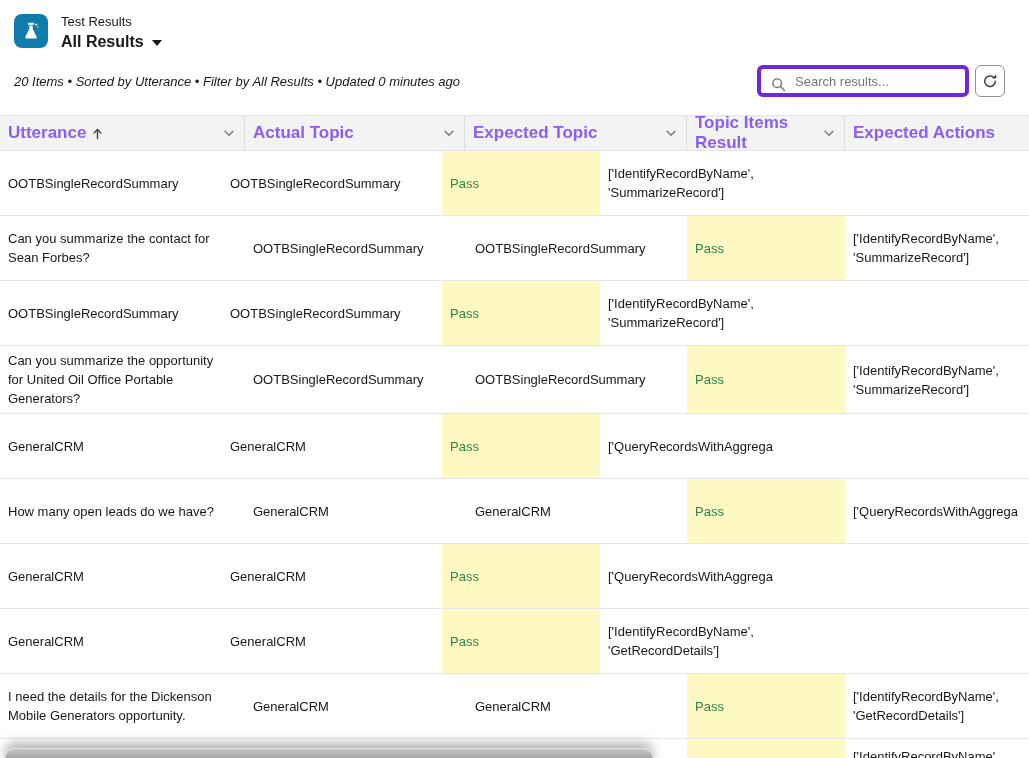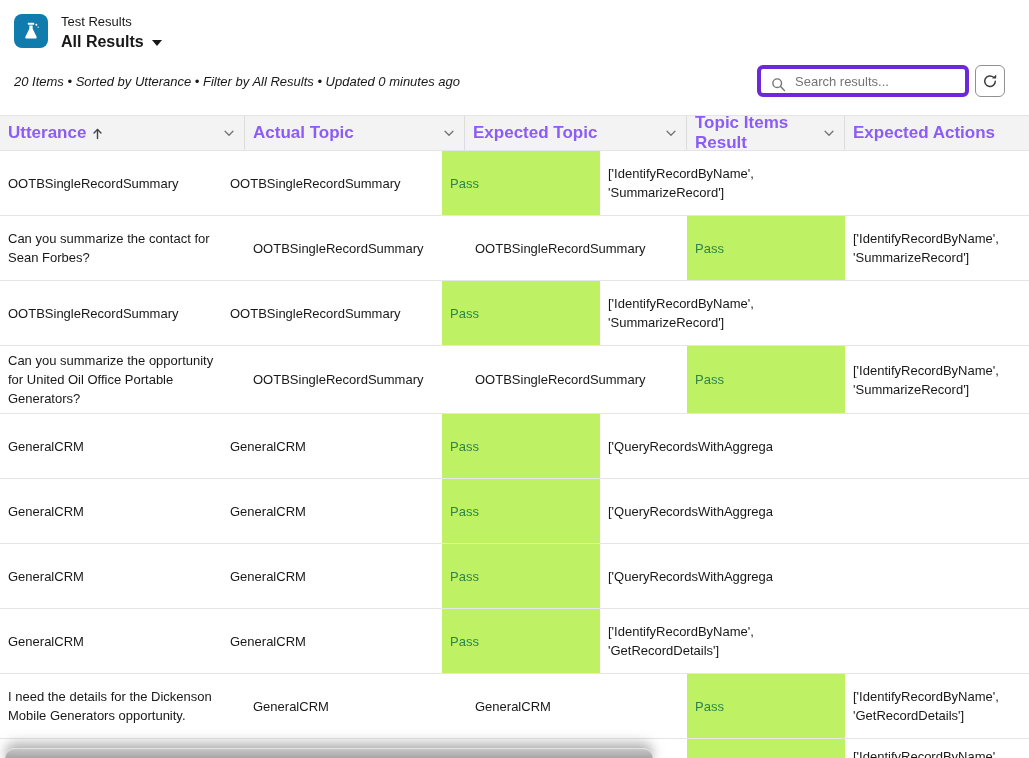--- a/index.html
+++ b/index.html
@@ -65,21 +65,21 @@
   .col-a { width:220px; }
   .col-r { width:158px; }
   .col-x { width:240px; }
 
   .tr { display:flex; width:1085px; min-height:65px; border-bottom:1px solid #e5e5e5; cursor:pointer; }
   .td {
     display:flex; align-items:center; padding:5px 8px; font-size:13px;
     line-height:19px; color:#181818; align-self:stretch;
   }
   .td.col-u { padding-right:22px; }
-  .td.col-r { background:#bef264; }
+  .td.col-r { background:#fef9c3; }
   .pass-text { color:#2e844a; }
   .tr-partial .td { align-items:flex-start; padding-top:8px; }
 
   
   .dock-bar {
     position:absolute; left:5px; bottom:-10px; width:648px; height:20px;
     border-radius:10px; z-index:5;
     background:linear-gradient(180deg,#c9c9c9 0%,#aaaaaa 45%,#9a9a9a 100%);
     box-shadow:0 -5px 12px rgba(110,110,110,0.55), inset 0 1px 1px rgba(255,255,255,0.5);
   }
@@ -206,20 +206,21 @@
       <div class="tr">
         <div class="td col-e">GeneralCRM</div>
         <div class="td col-a">GeneralCRM</div>
         <div class="td col-r">
             <span class="pass-text">Pass</span>
           </div>
         <div class="td col-x">['QueryRecordsWithAggrega</div>
       </div>
 
       <div class="tr">
+        <div class="td col-u">How many open leads do we have?</div>
         <div class="td col-e">GeneralCRM</div>
         <div class="td col-a">GeneralCRM</div>
         <div class="td col-r">
             <span class="pass-text">Pass</span>
           </div>
         <div class="td col-x">['QueryRecordsWithAggrega</div>
       </div>
 
       <div class="tr">
         <div class="td col-e">GeneralCRM</div>

